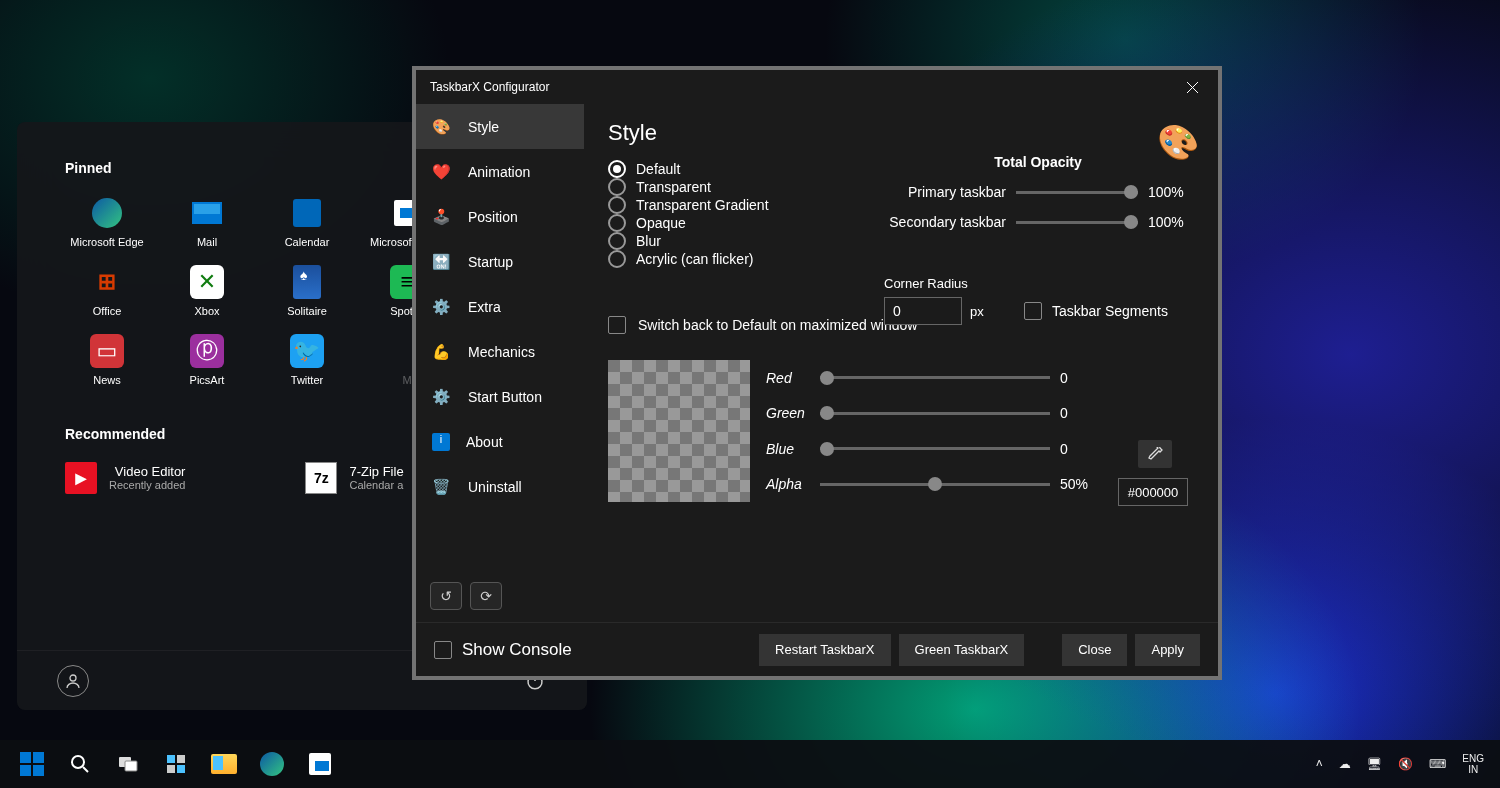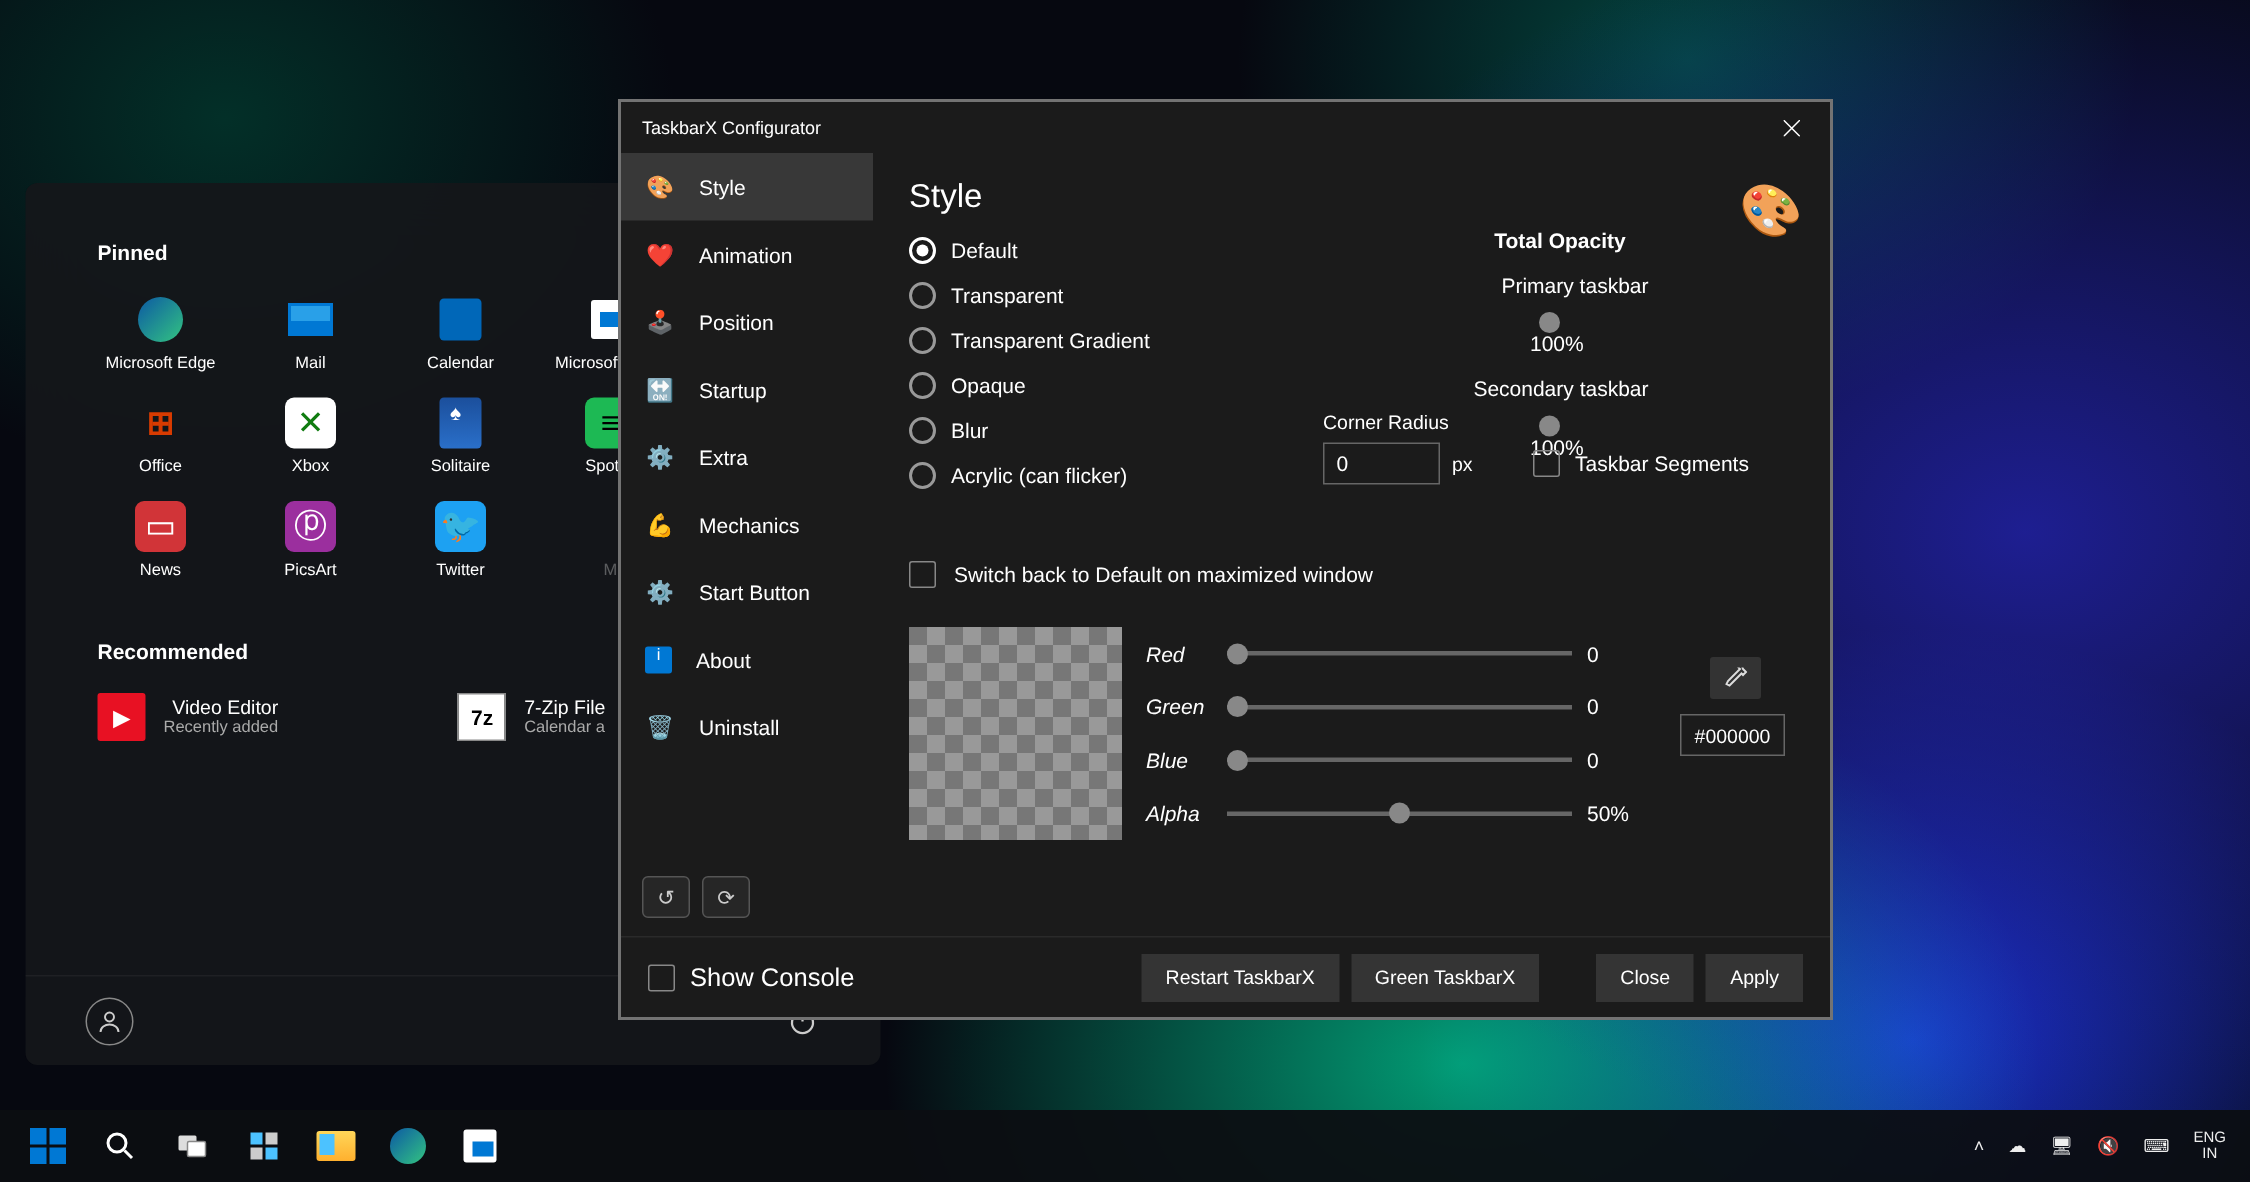--- a/index.html
+++ b/index.html
@@ -32,45 +32,45 @@
 .rec-item .ico { width:32px; height:32px; display:flex; align-items:center; justify-content:center; font-size:14px; font-weight:bold; }
 .rec-item .txt { display:flex; flex-direction:column; }
 .rec-item .title { font-size:13px;text-align:right; }
 .rec-item .sub { font-size:11px; color:#aaa; }
 .start-footer { position:absolute; bottom:0; left:0; right:0; height:60px; display:flex; align-items:center; justify-content:space-between; padding:0 40px; border-top:1px solid rgba(255,255,255,0.05); }
 .user-btn { width:32px; height:32px; border-radius:50%; border:1px solid #888; display:flex; align-items:center; justify-content:center; cursor:pointer; }
 .power-btn { width:24px; height:24px; display:flex; align-items:center; justify-content:center; cursor:pointer; color:#ccc; }
 
 
 .config-win { position:absolute; left:412px; top:66px; width:810px; height:614px;
-  background:#1b1b1b; color:#fff; border:2px solid #737373; display:flex; flex-direction:column;
+  background:#1b1b1b; color:#fff; border:4px solid #737373; display:flex; flex-direction:column;
 }
 .titlebar { height:34px; display:flex; align-items:center; justify-content:space-between; padding:0 6px 0 14px; font-size:12px; }
 .close-btn { width:40px; height:30px; display:flex; align-items:center; justify-content:center; cursor:pointer; }
 .config-body { display:flex; flex:1; overflow:hidden; }
 .sidebar { width:168px; background:#1b1b1b; display:flex; flex-direction:column; }
 .side-item { display:flex; align-items:center; gap:16px; padding:0 16px; height:45px; font-size:14px; cursor:pointer; }
 .side-item.active { background:#383838; }
 .side-item .si-ico { width:20px; display:flex; justify-content:center; font-size:15px; }
 .side-bottom { margin-top:auto; padding:12px 14px; display:flex; gap:8px; }
 .round-btn { width:32px; height:28px; border:1px solid #555; border-radius:4px; background:#262626; display:flex; align-items:center; justify-content:center; cursor:pointer; font-size:14px; color:#ccc; }
 
 .main { flex:1; padding:16px 24px; position:relative; }
 .main h1 { font-size:22px; font-weight:400; margin-bottom:14px; }
 .palette-big { position:absolute; top:18px; right:18px; font-size:34px; }
 
-.radios { display:flex; flex-direction:column; gap:12px; margin-top:4px;text-align:right; }
+.radios { display:flex; flex-direction:column; gap:0; margin-top:4px;text-align:right; }
 .radio { display:flex; align-items:center; gap:10px; cursor:pointer; font-size:14px; }
 .radio .r-outer { width:18px; height:18px; border:2px solid #999; border-radius:50%; display:flex; align-items:center; justify-content:center; }
 .radio.sel .r-outer { border-color:#fff; }
 .radio.sel .r-inner { width:8px; height:8px; background:#fff; border-radius:50%; }
 
 .opacity-block { position:absolute; top:50px; right:30px; width:300px; }
 .op-title { text-align:center; font-weight:600; font-size:14px; margin-bottom:14px; }
-.op-row { display:flex; align-items:center; gap:10px; margin-bottom:14px;flex-direction:column; }
+.op-row { display:flex; align-items:center; gap:10px; margin-bottom:14px; }
 .op-row .ol { width:118px; text-align:right; font-size:14px; }
 .slider { flex:1; position:relative; height:14px; display:flex; align-items:center; }
 .track { height:3px; width:100%; background:#666; }
 .thumb { position:absolute; width:14px; height:14px; border-radius:50%; background:#888; top:0; }
 .op-row .val { width:40px; font-size:14px; }
 
 .corner-block { position:absolute; top:172px; left:300px; }
 .corner-block .cl { font-size:13px; margin-bottom:6px; }
 .corner-row { display:flex; align-items:center; gap:8px; }
 .corner-row input { width:78px; height:28px; background:#1b1b1b; border:1px solid #666; color:#fff; padding:0 8px; font-size:14px; }

